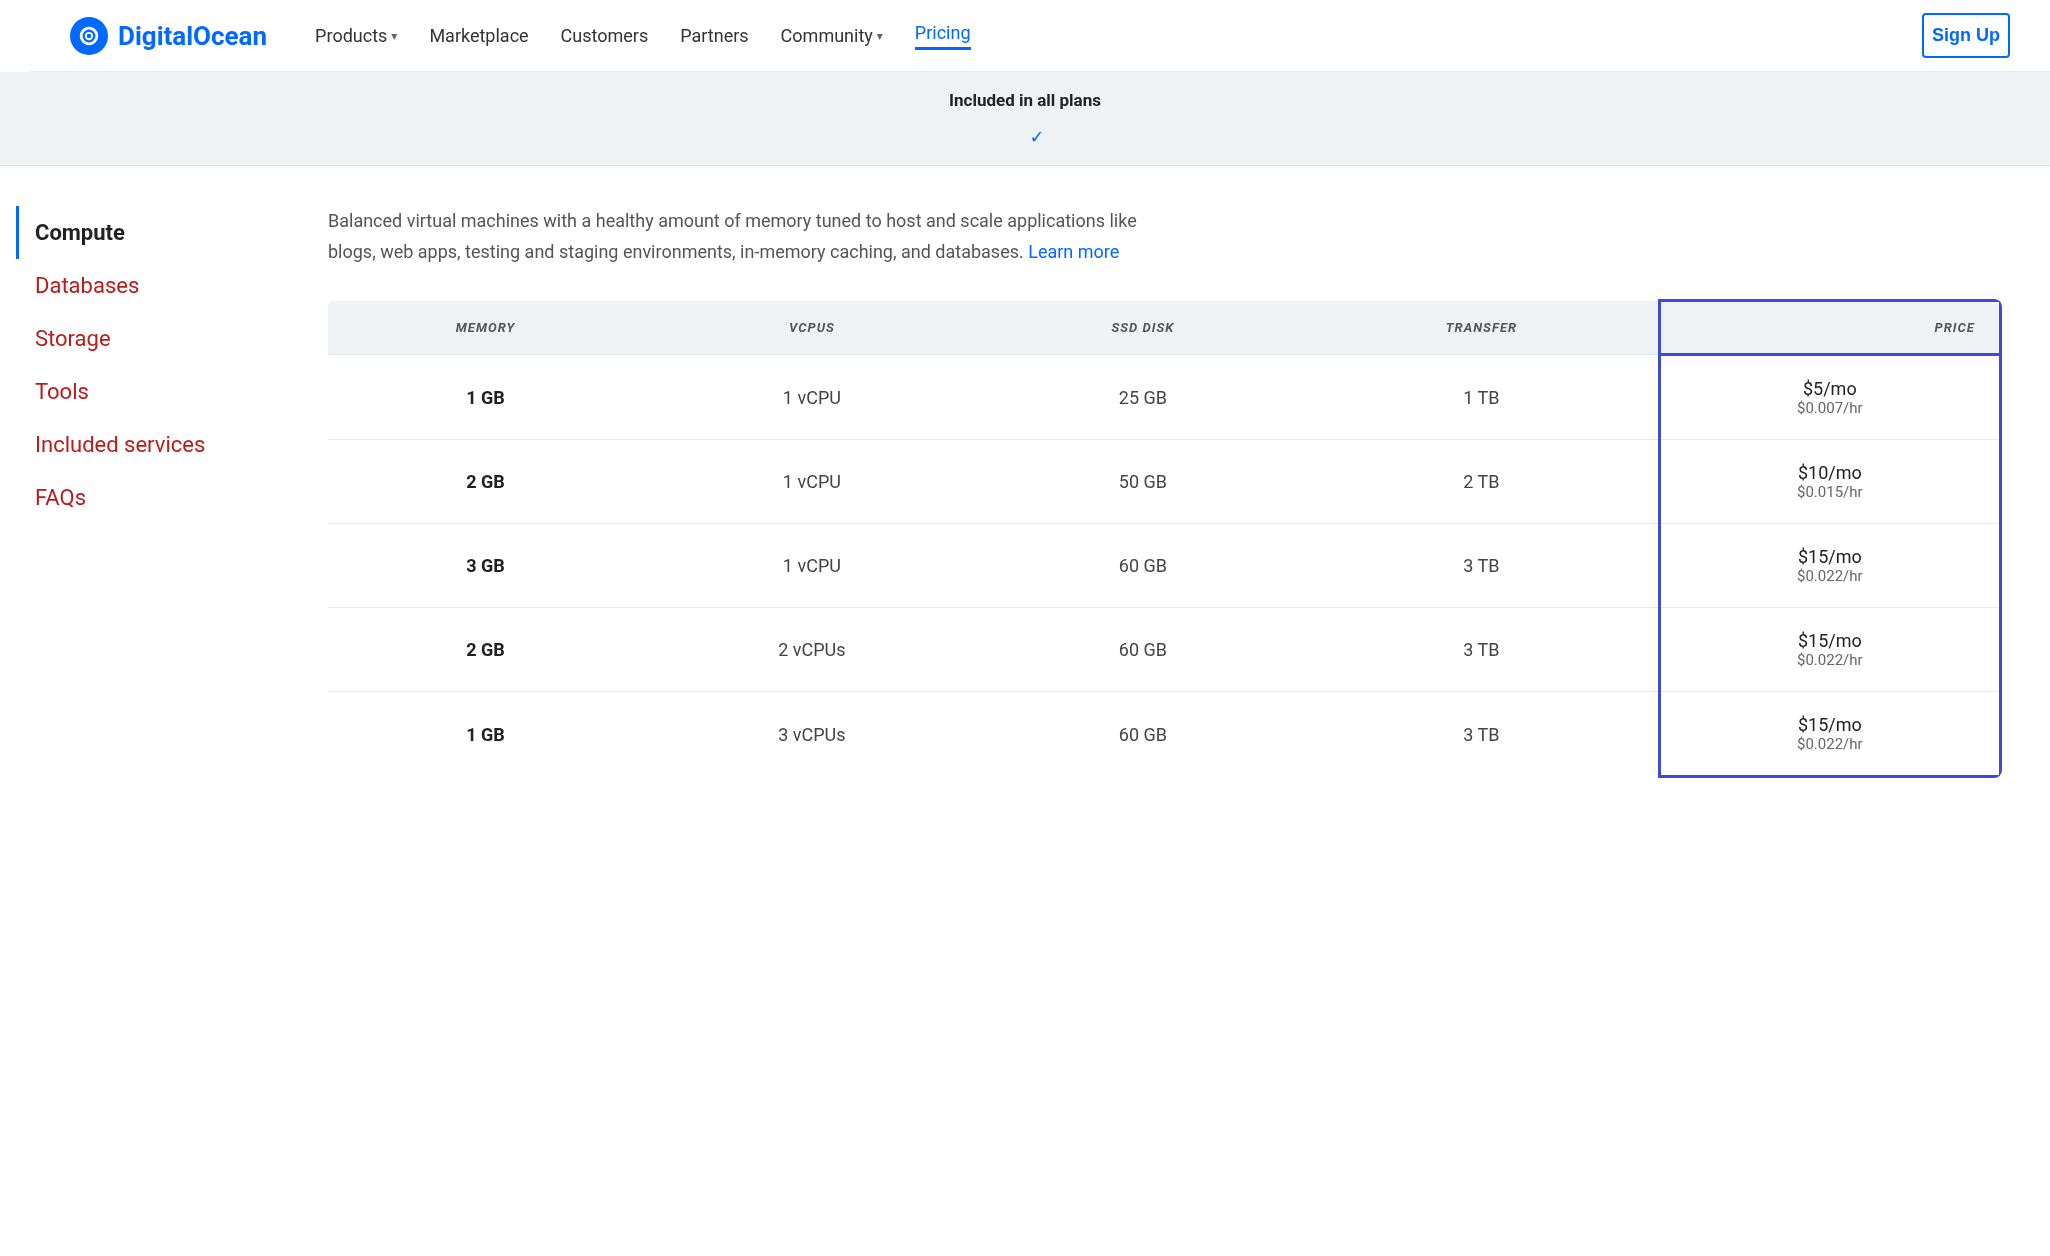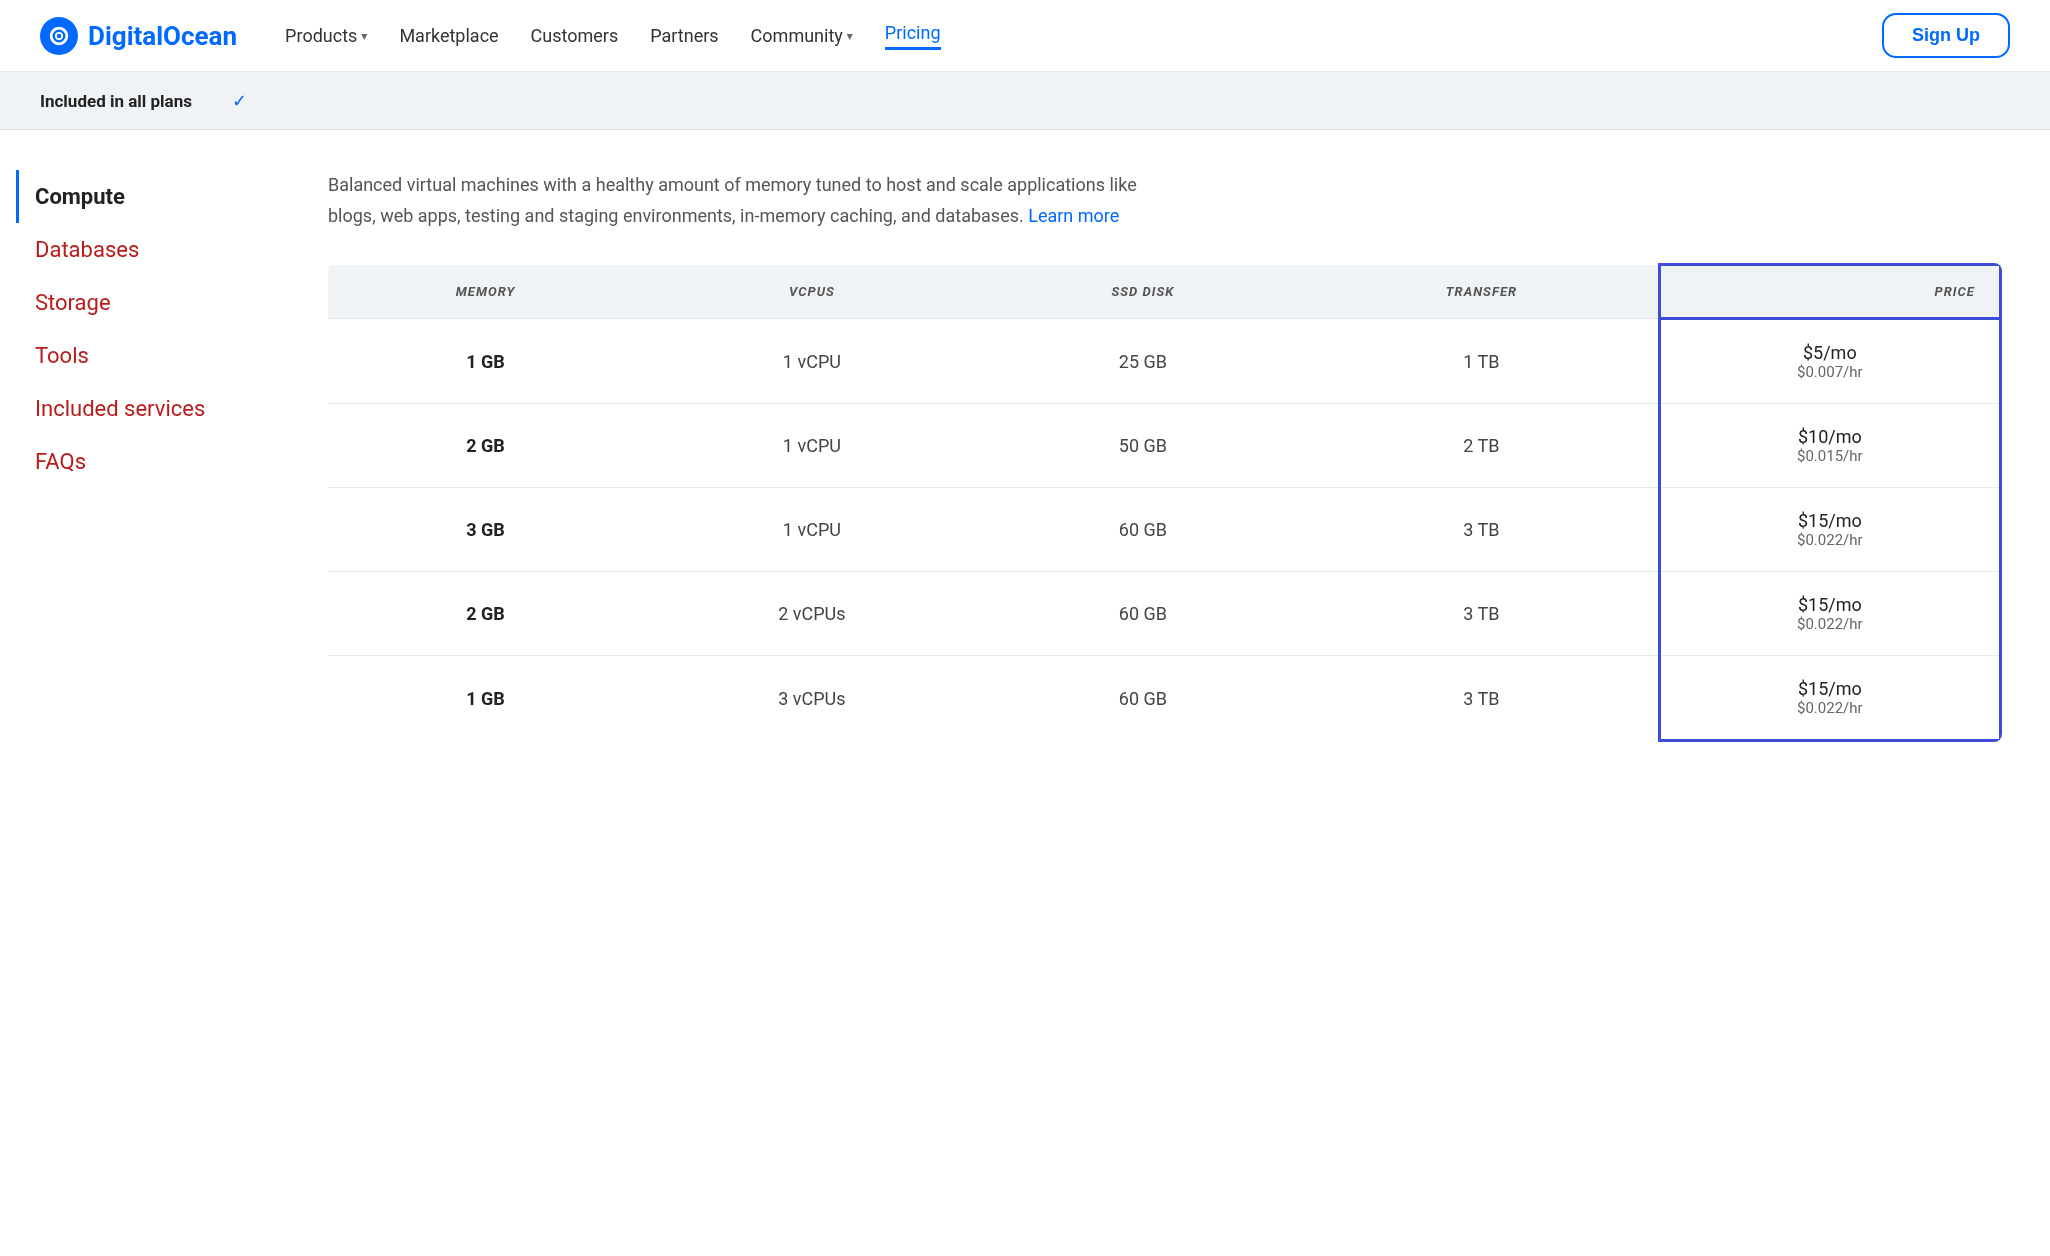--- a/index.html
+++ b/index.html
@@ -1,42 +1,43 @@
 <!DOCTYPE html>
 <html><head>
   <meta charset="utf-8">
   <style>
     * { margin: 0; padding: 0; box-sizing: border-box; }
     body { font-family: -apple-system, BlinkMacSystemFont, 'Segoe UI', Roboto, sans-serif; background: #fff; color: #333; }
 
     
     .nav {
       display: flex; align-items: center; padding: 0 40px;
-      height: 72px; border-bottom: 1px solid #e8ebed; background: #fff;
+      height: 72px; border-bottom: 1px solid #e8ebed; background: #fff; margin-left: 30px;
     }
     .nav-logo { display: flex; align-items: center; gap: 10px; text-decoration: none; margin-right: 48px; }
     .nav-logo-text { font-size: 26px; font-weight: 700; color: #0069ff; }
     .nav-links { display: flex; align-items: center; gap: 32px; flex: 1; }
     .nav-link {
       font-size: 18px; color: #333; text-decoration: none; cursor: pointer;
       display: flex; align-items: center; gap: 4px; white-space: nowrap;
     }
     .nav-link.active { color: #0069ff; border-bottom: 3px solid #0069ff; padding-bottom: 4px; }
     .nav-chevron { font-size: 12px; color: #666; }
     .nav-signup {
       border: 2px solid #0069ff; color: #0069ff; background: #fff;
-      padding: 10px 28px; border-radius: 14px; font-size: 18px; font-weight: 600;
+      padding: 10px 8px; border-radius: 4px; font-size: 18px; font-weight: 600;
       cursor: pointer; white-space: nowrap;
     }
 
     
     .plans-banner {
       background: #f0f3f6; padding: 18px 40px;
       display: flex; align-items: center; gap: 16px;
       border-bottom: 1px solid #e0e4e8;
+      flex-direction: column;
     }
     .plans-banner-title { font-weight: 700; font-size: 17px; color: #222; white-space: nowrap; }
     .plans-banner-check { color: #0069ff; font-size: 18px; margin-left: 24px; }
     .plans-banner-text { font-size: 16px; color: #555; }
     .plans-banner-link { color: #0069ff; text-decoration: none; }
 
     
     .main { display: flex; min-height: calc(100vh - 120px); }
 
     

